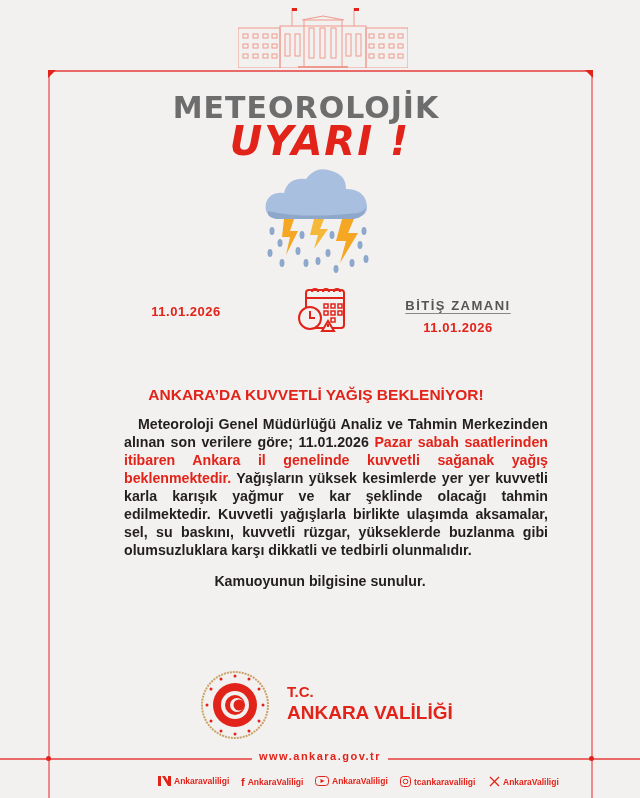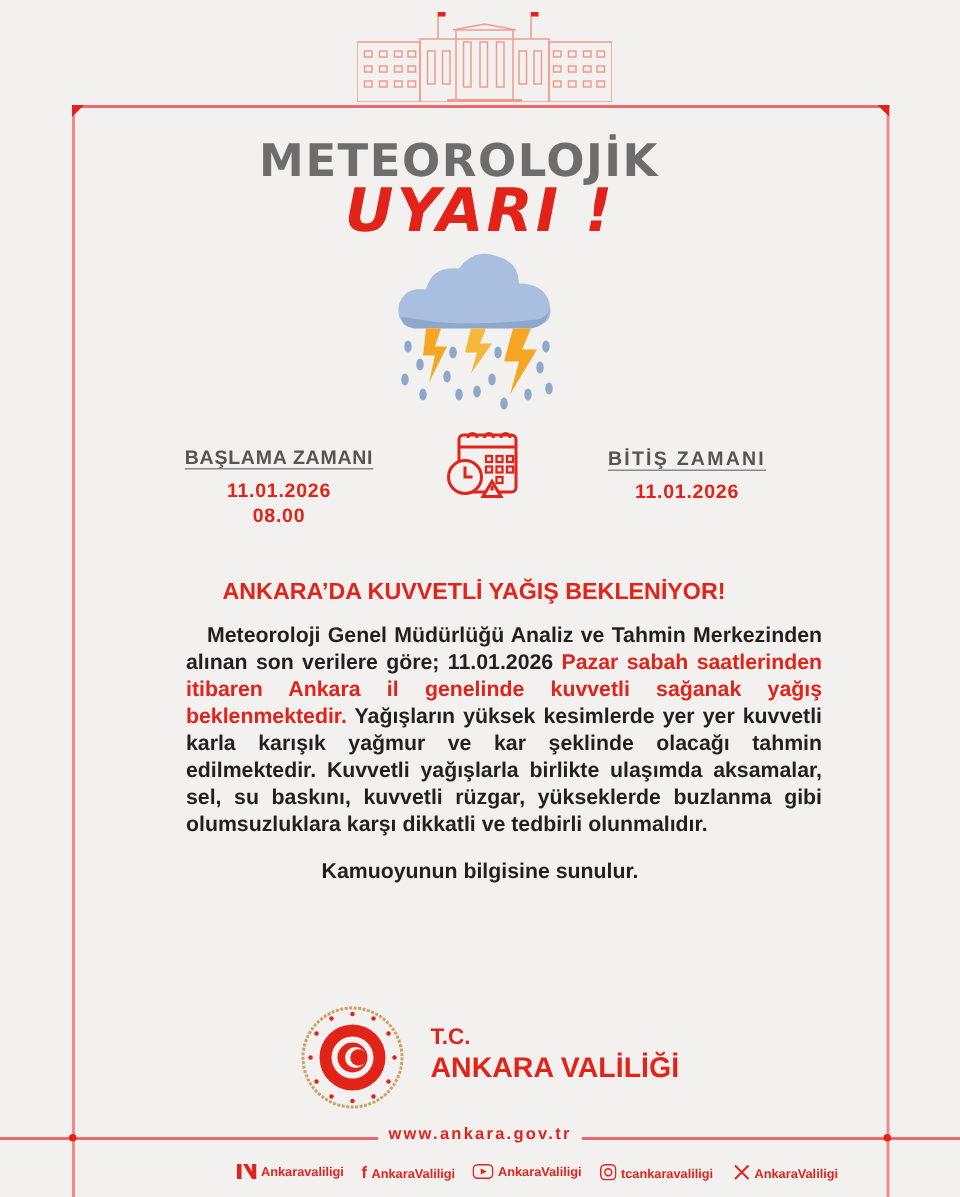--- a/index.html
+++ b/index.html
@@ -116,23 +116,21 @@
         <ellipse cx="102" cy="66" rx="2.5" ry="4"></ellipse>
         <ellipse cx="98" cy="80" rx="2.5" ry="4"></ellipse>
       <ellipse cx="90" cy="98" rx="2.5" ry="4"></ellipse>
         <ellipse cx="104" cy="94" rx="2.5" ry="4"></ellipse>
         <ellipse cx="74" cy="104" rx="2.5" ry="4"></ellipse>
     </g>
   </svg>
 </div>
 
 <div class="abs time-block" style="left:86px;top:297px;">
-  <div class="time-label">BAŞLAMA ZAMANI</div>
   <div class="time-val" style="margin-top:6px;">11.01.2026</div>
-  <div class="time-val">08.00</div>
 </div>
 <div class="abs cal">
   <svg width="54" height="50" viewBox="0 0 54 50" fill="none" stroke="#e2231a" stroke-width="2">
     <rect x="10" y="6" width="38" height="38" rx="3"></rect>
     <line x1="10" y1="14" x2="48" y2="14"></line>
     <path d="M16 8 a3 3 0 1 1 6 0 M27 8 a3 3 0 1 1 6 0 M38 8 a3 3 0 1 1 6 0"></path>
     <g stroke-width="1.5">
         <rect x="28" y="20" width="4" height="4"></rect>
         <rect x="35" y="20" width="4" height="4"></rect>
         <rect x="42" y="20" width="4" height="4"></rect>

